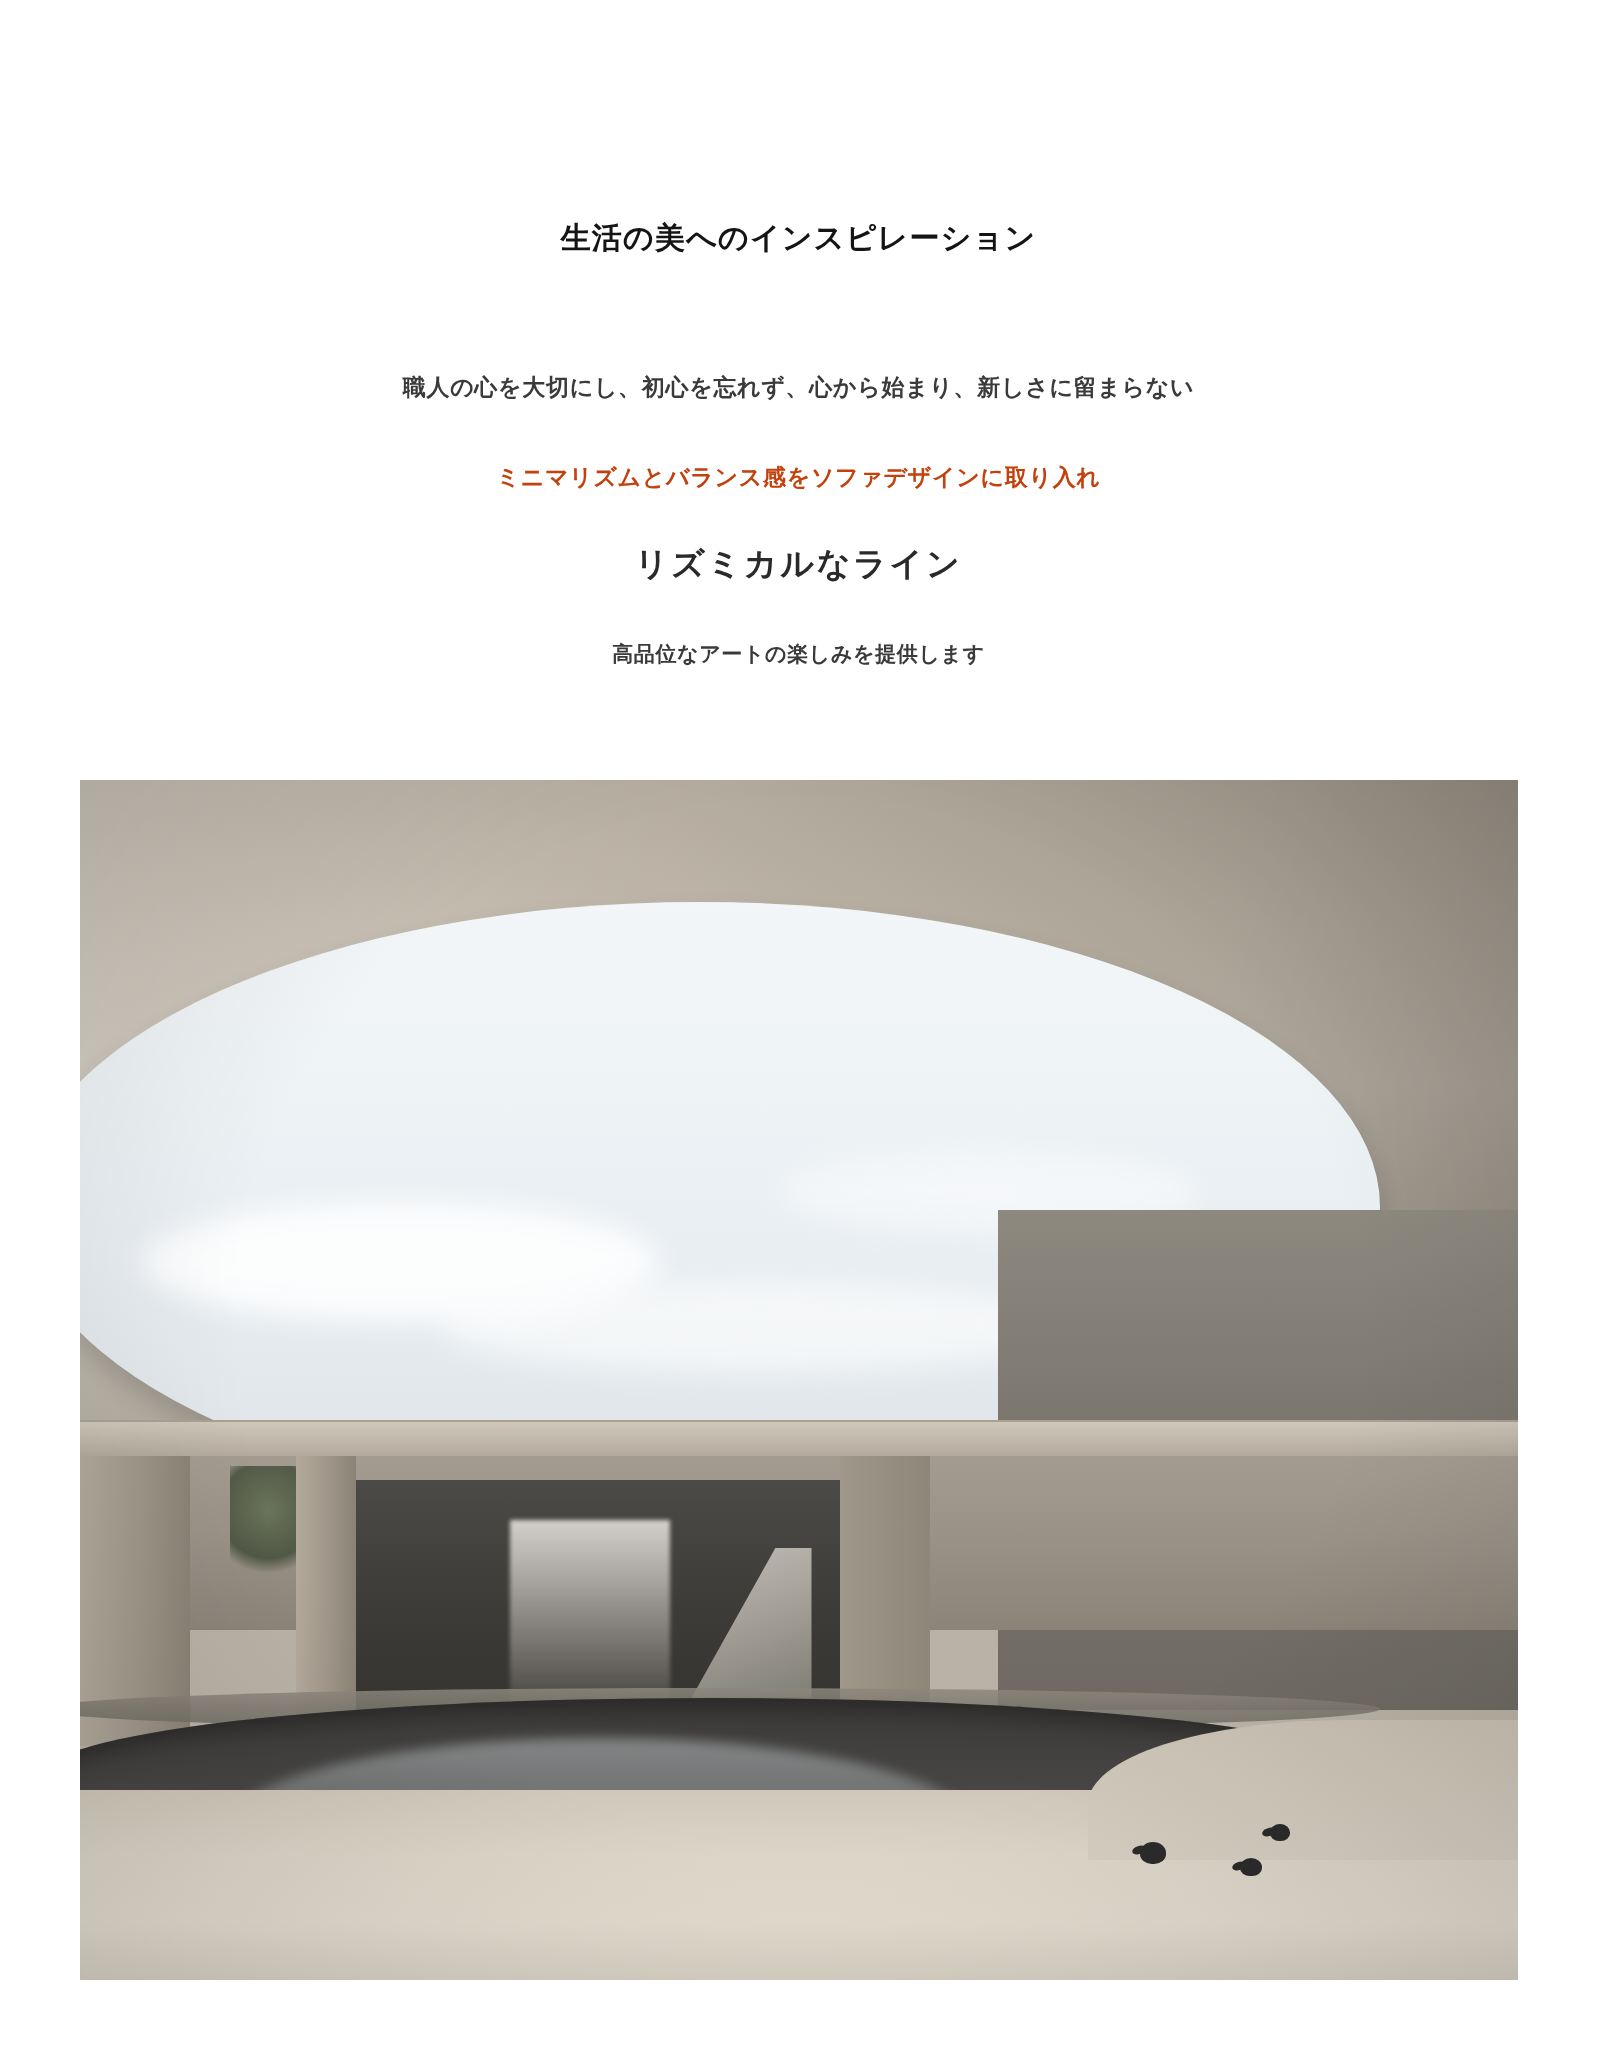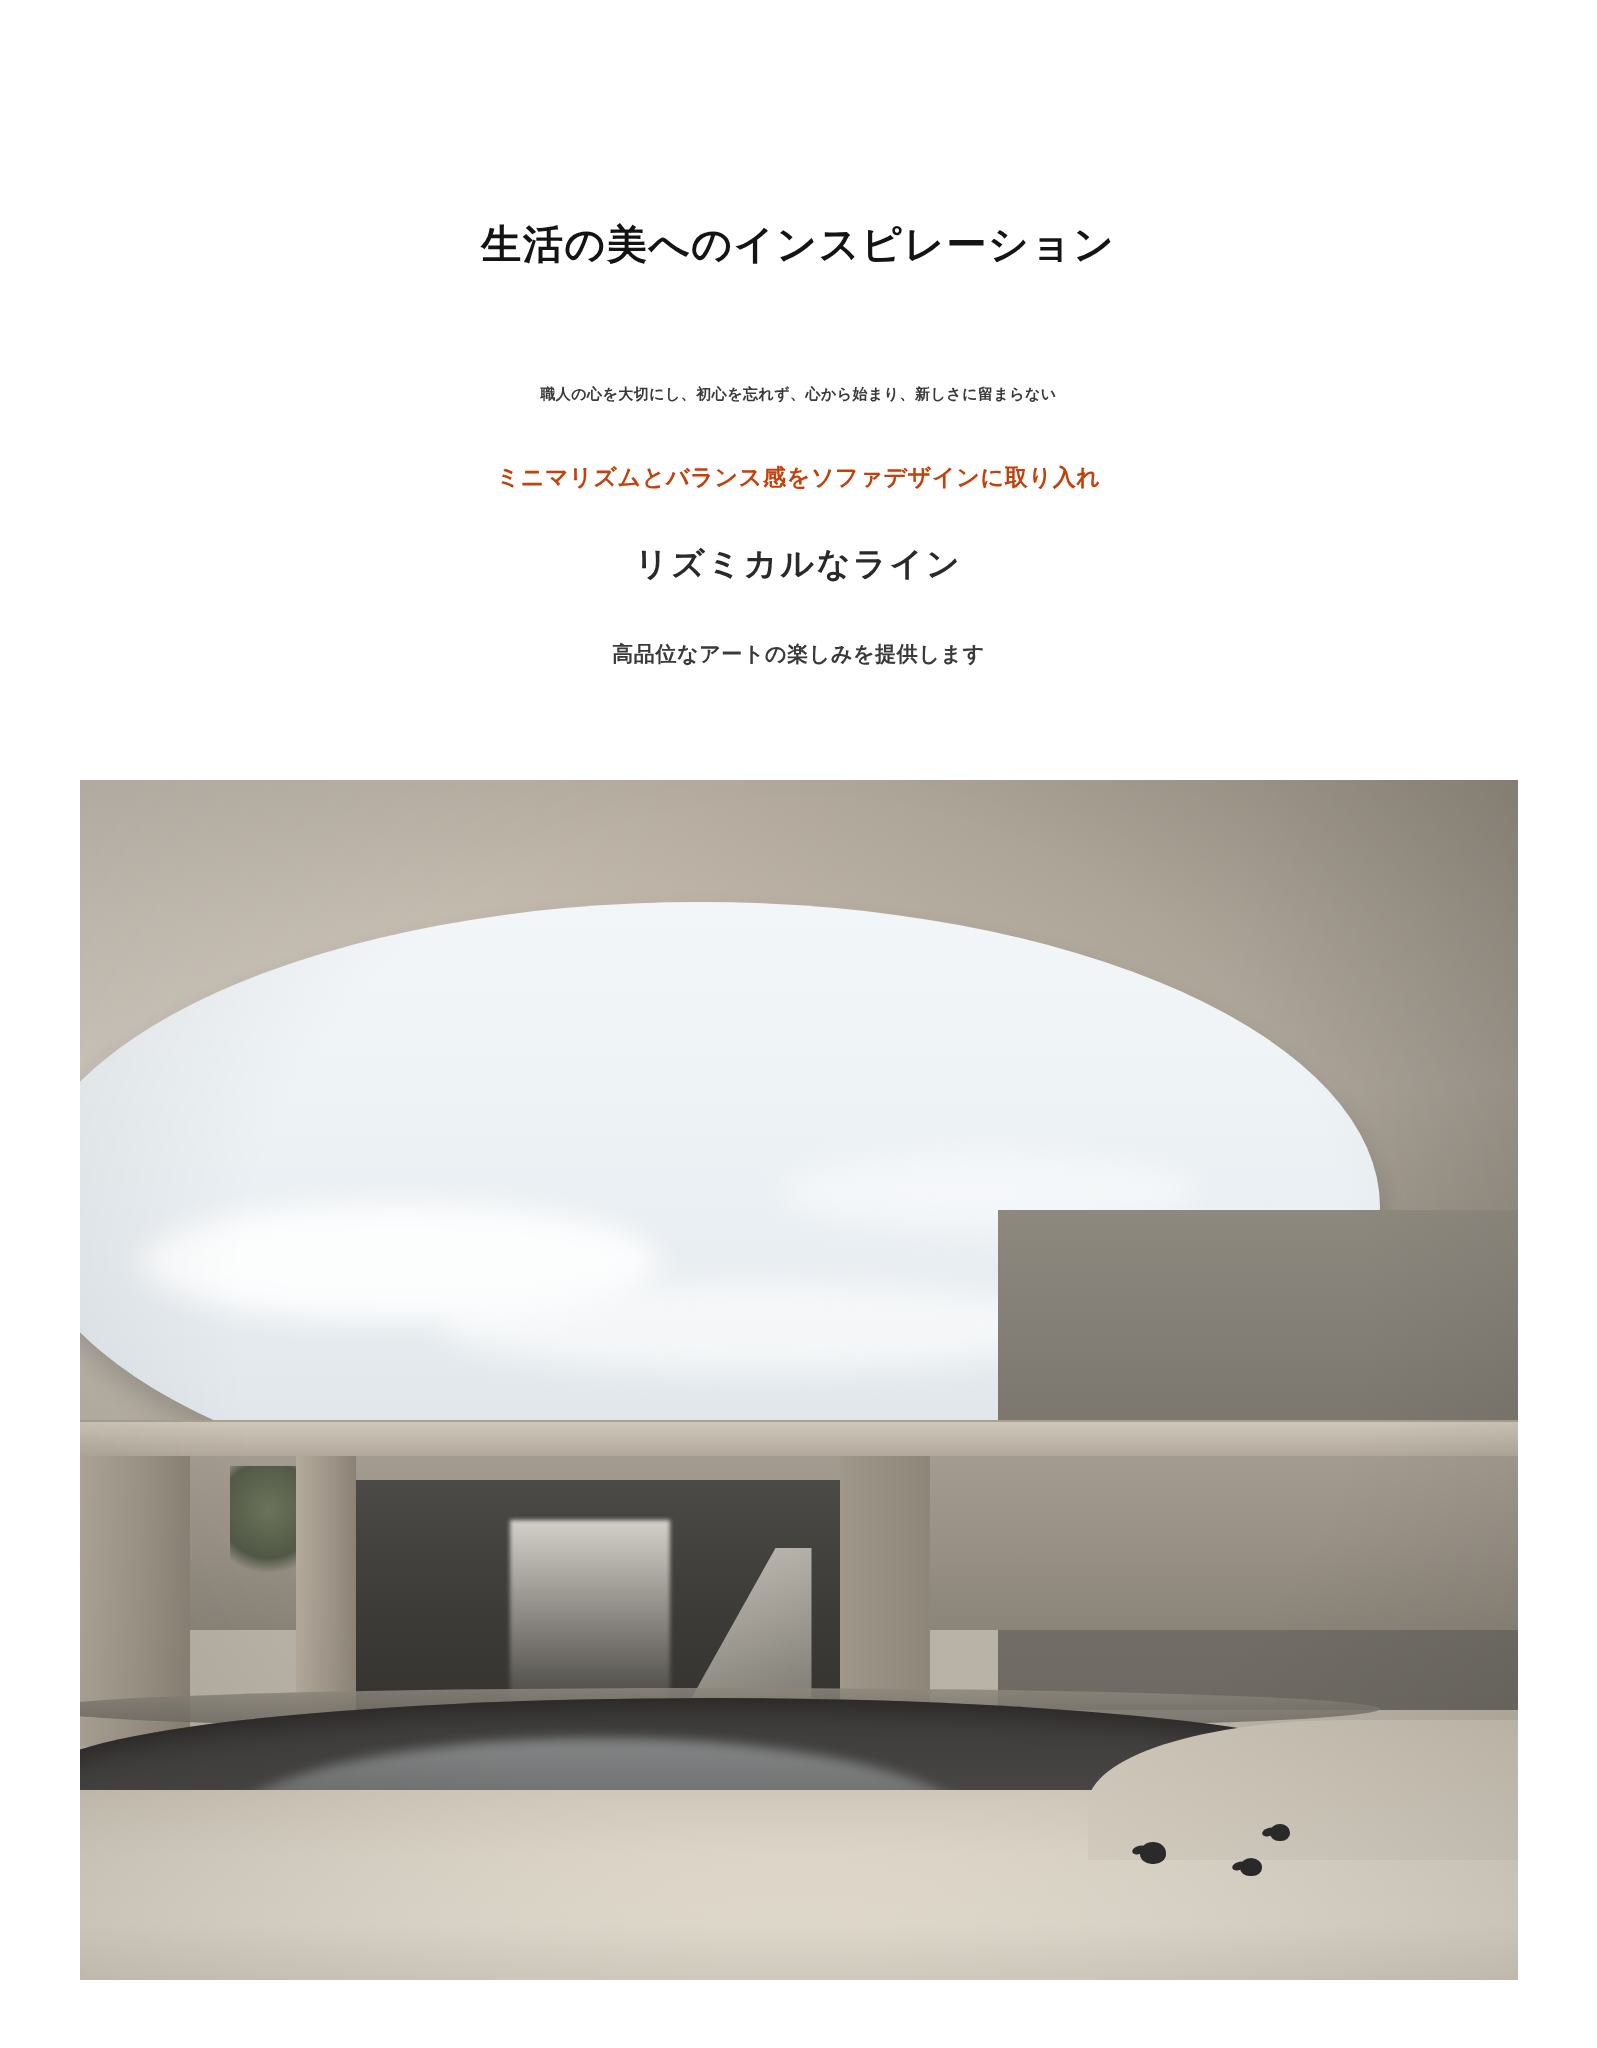--- a/index.html
+++ b/index.html
@@ -28,32 +28,32 @@
 
   
   .text-block {
     width: 100%;
     text-align: center;
     padding-top: 218px;
     box-sizing: border-box;
   }
 
   .headline {
-    font-size: 40px;
+    font-size: 30px;
     font-weight: bold;
     letter-spacing: 0.04em;
     color: #141414;
     margin: 0;
     line-height: 1.3;
   }
 
   .sub-1 {
     margin: 0;
     padding-top: 112px;
-    font-size: 15px;
+    font-size: 23px;
     font-weight: bold;
     letter-spacing: 0.03em;
     color: #3a3a3a;
     line-height: 1.6;
   }
 
   .sub-2 {
     margin: 1px;
     padding-top: 52px;
     font-size: 23px;

